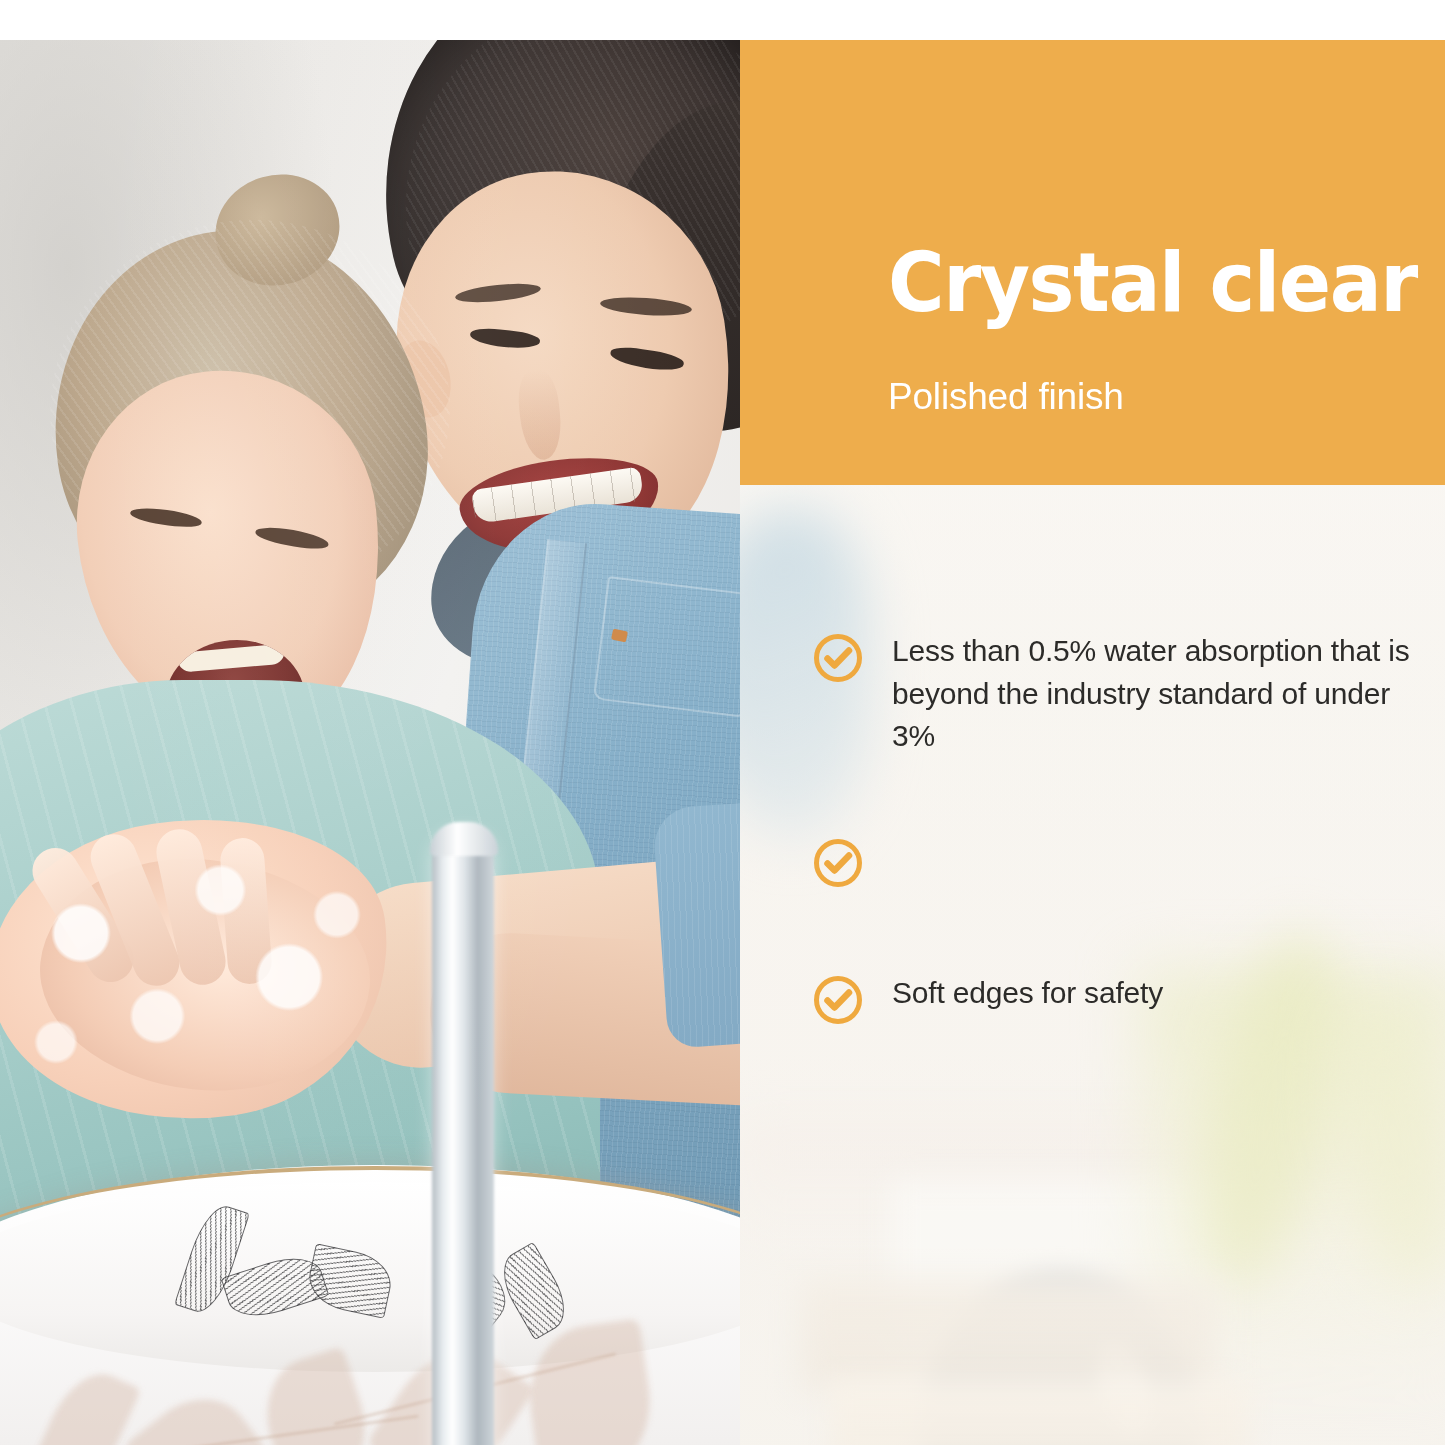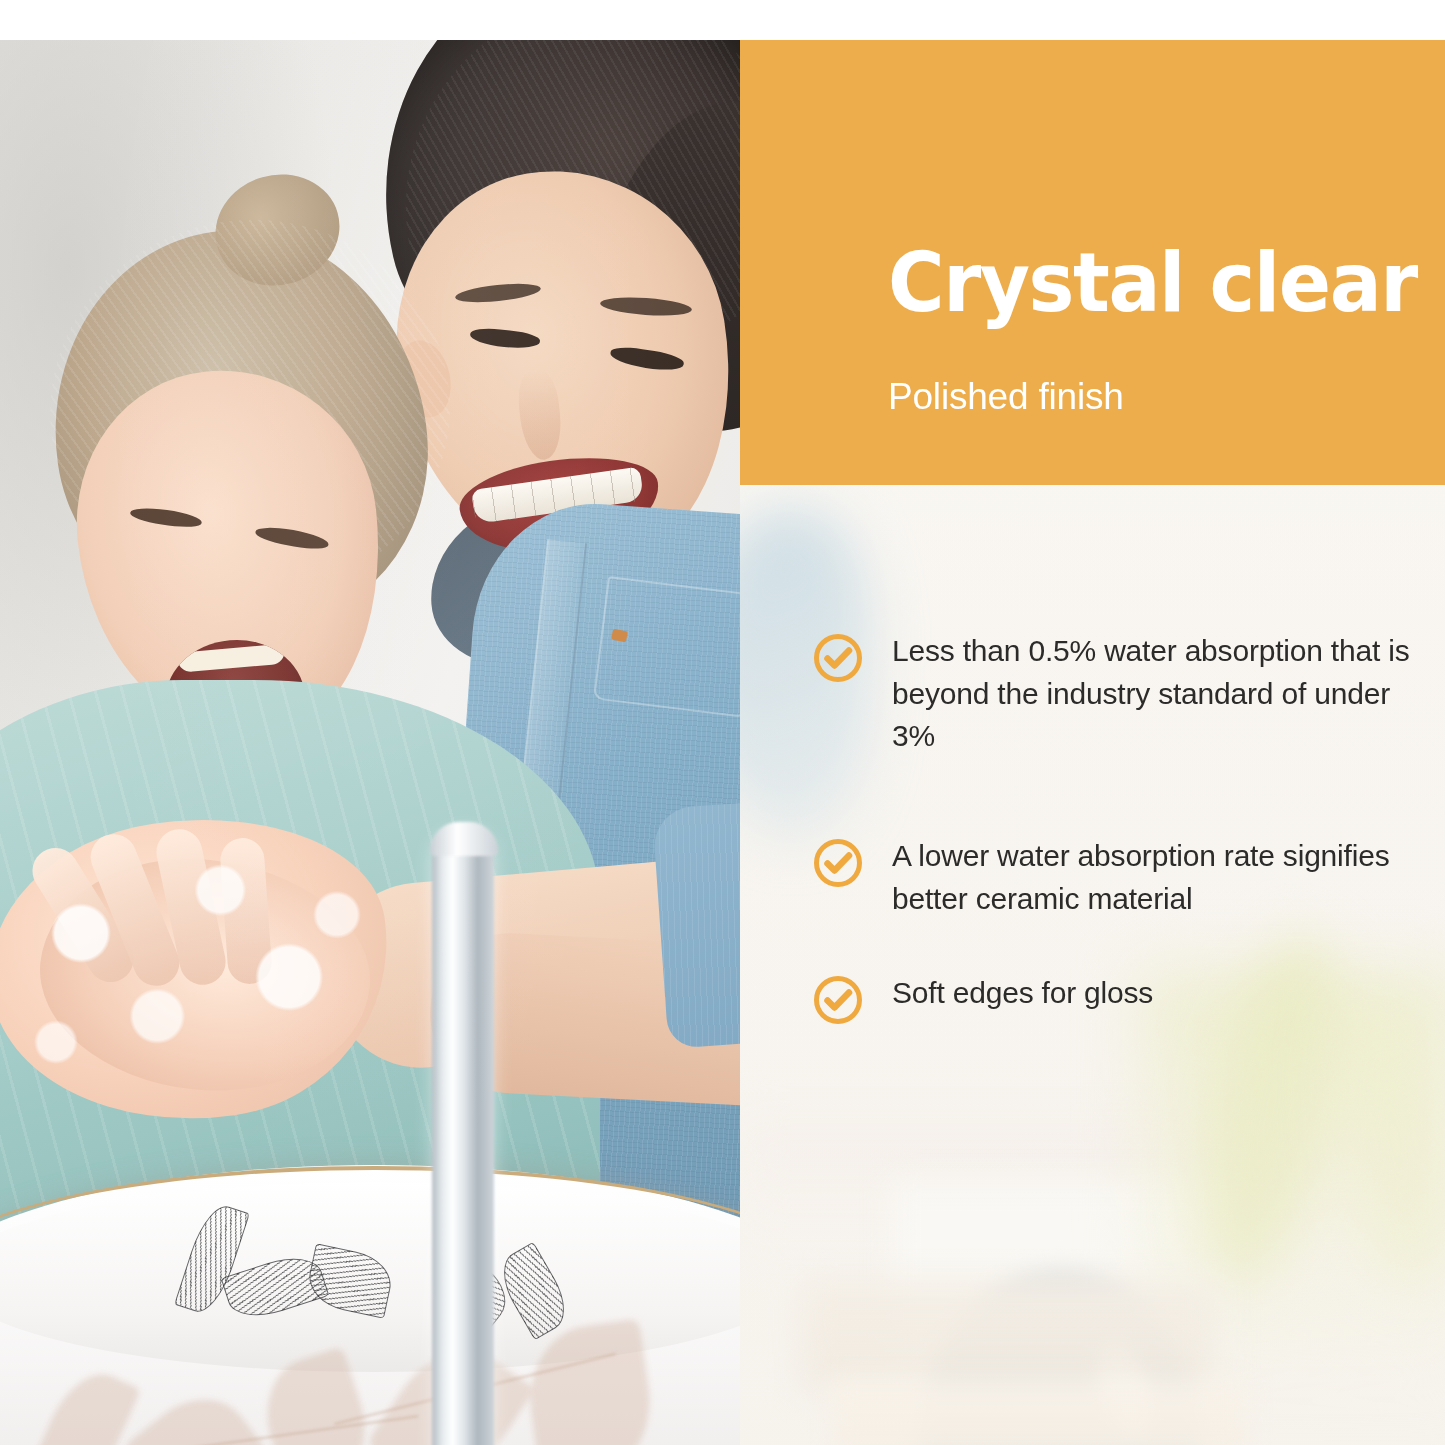--- a/index.html
+++ b/index.html
@@ -563,30 +563,29 @@
         <span class="bullet-text">Less than 0.5% water absorption that is beyond the industry standard of under 3%</span>
       </div>
 
       <div class="bullet" style="top:795px;">
         <span class="bullet-icon">
           <svg viewBox="0 0 52 52" xmlns="http://www.w3.org/2000/svg">
             <circle cx="26" cy="26" r="21.5" fill="none" stroke="#EFA93F" stroke-width="5"></circle>
             <path d="M15.5 26.5 L22.5 33.5 L37 18.5" fill="none" stroke="#EFA93F" stroke-width="6.5" stroke-linecap="round" stroke-linejoin="round"></path>
           </svg>
         </span>
-        <span class="bullet-text">A lower water absorption rate signifies better ceramic material</span>
       </div>
 
       <div class="bullet" style="top:932px;">
         <span class="bullet-icon">
           <svg viewBox="0 0 52 52" xmlns="http://www.w3.org/2000/svg">
             <circle cx="26" cy="26" r="21.5" fill="none" stroke="#EFA93F" stroke-width="5"></circle>
             <path d="M15.5 26.5 L22.5 33.5 L37 18.5" fill="none" stroke="#EFA93F" stroke-width="6.5" stroke-linecap="round" stroke-linejoin="round"></path>
           </svg>
         </span>
-        <span class="bullet-text">Soft edges for gloss</span>
+        <span class="bullet-text">Soft edges for safety</span>
       </div>
 
 
     </div>
   </div>
 
 </div>
 
 </body></html>

